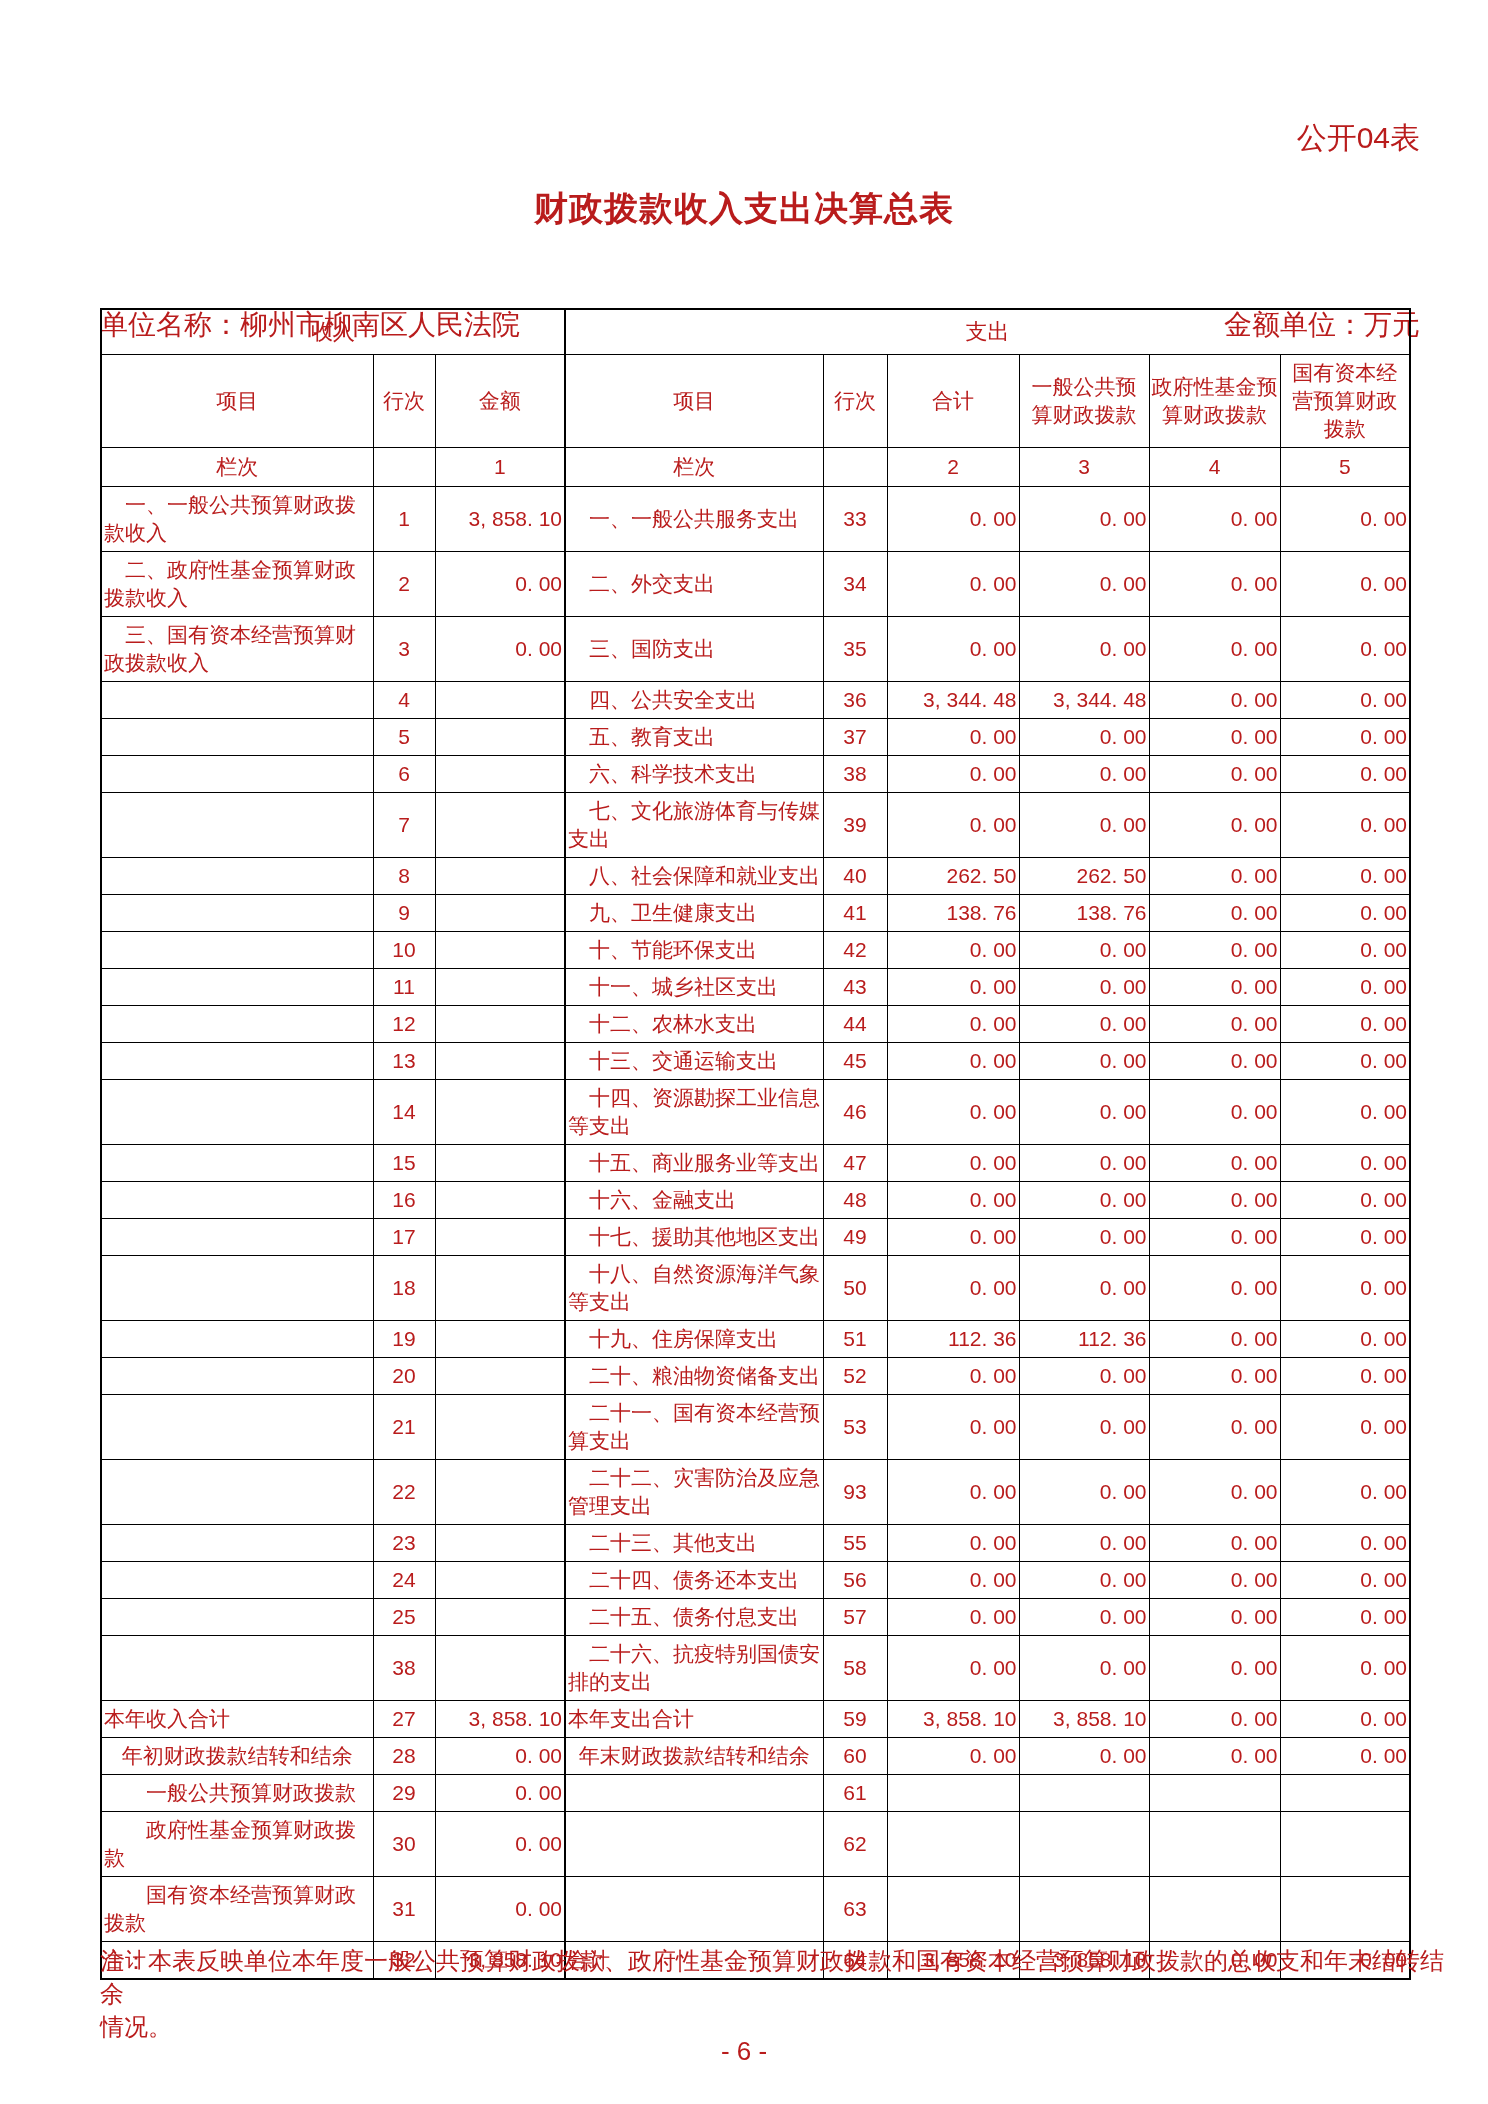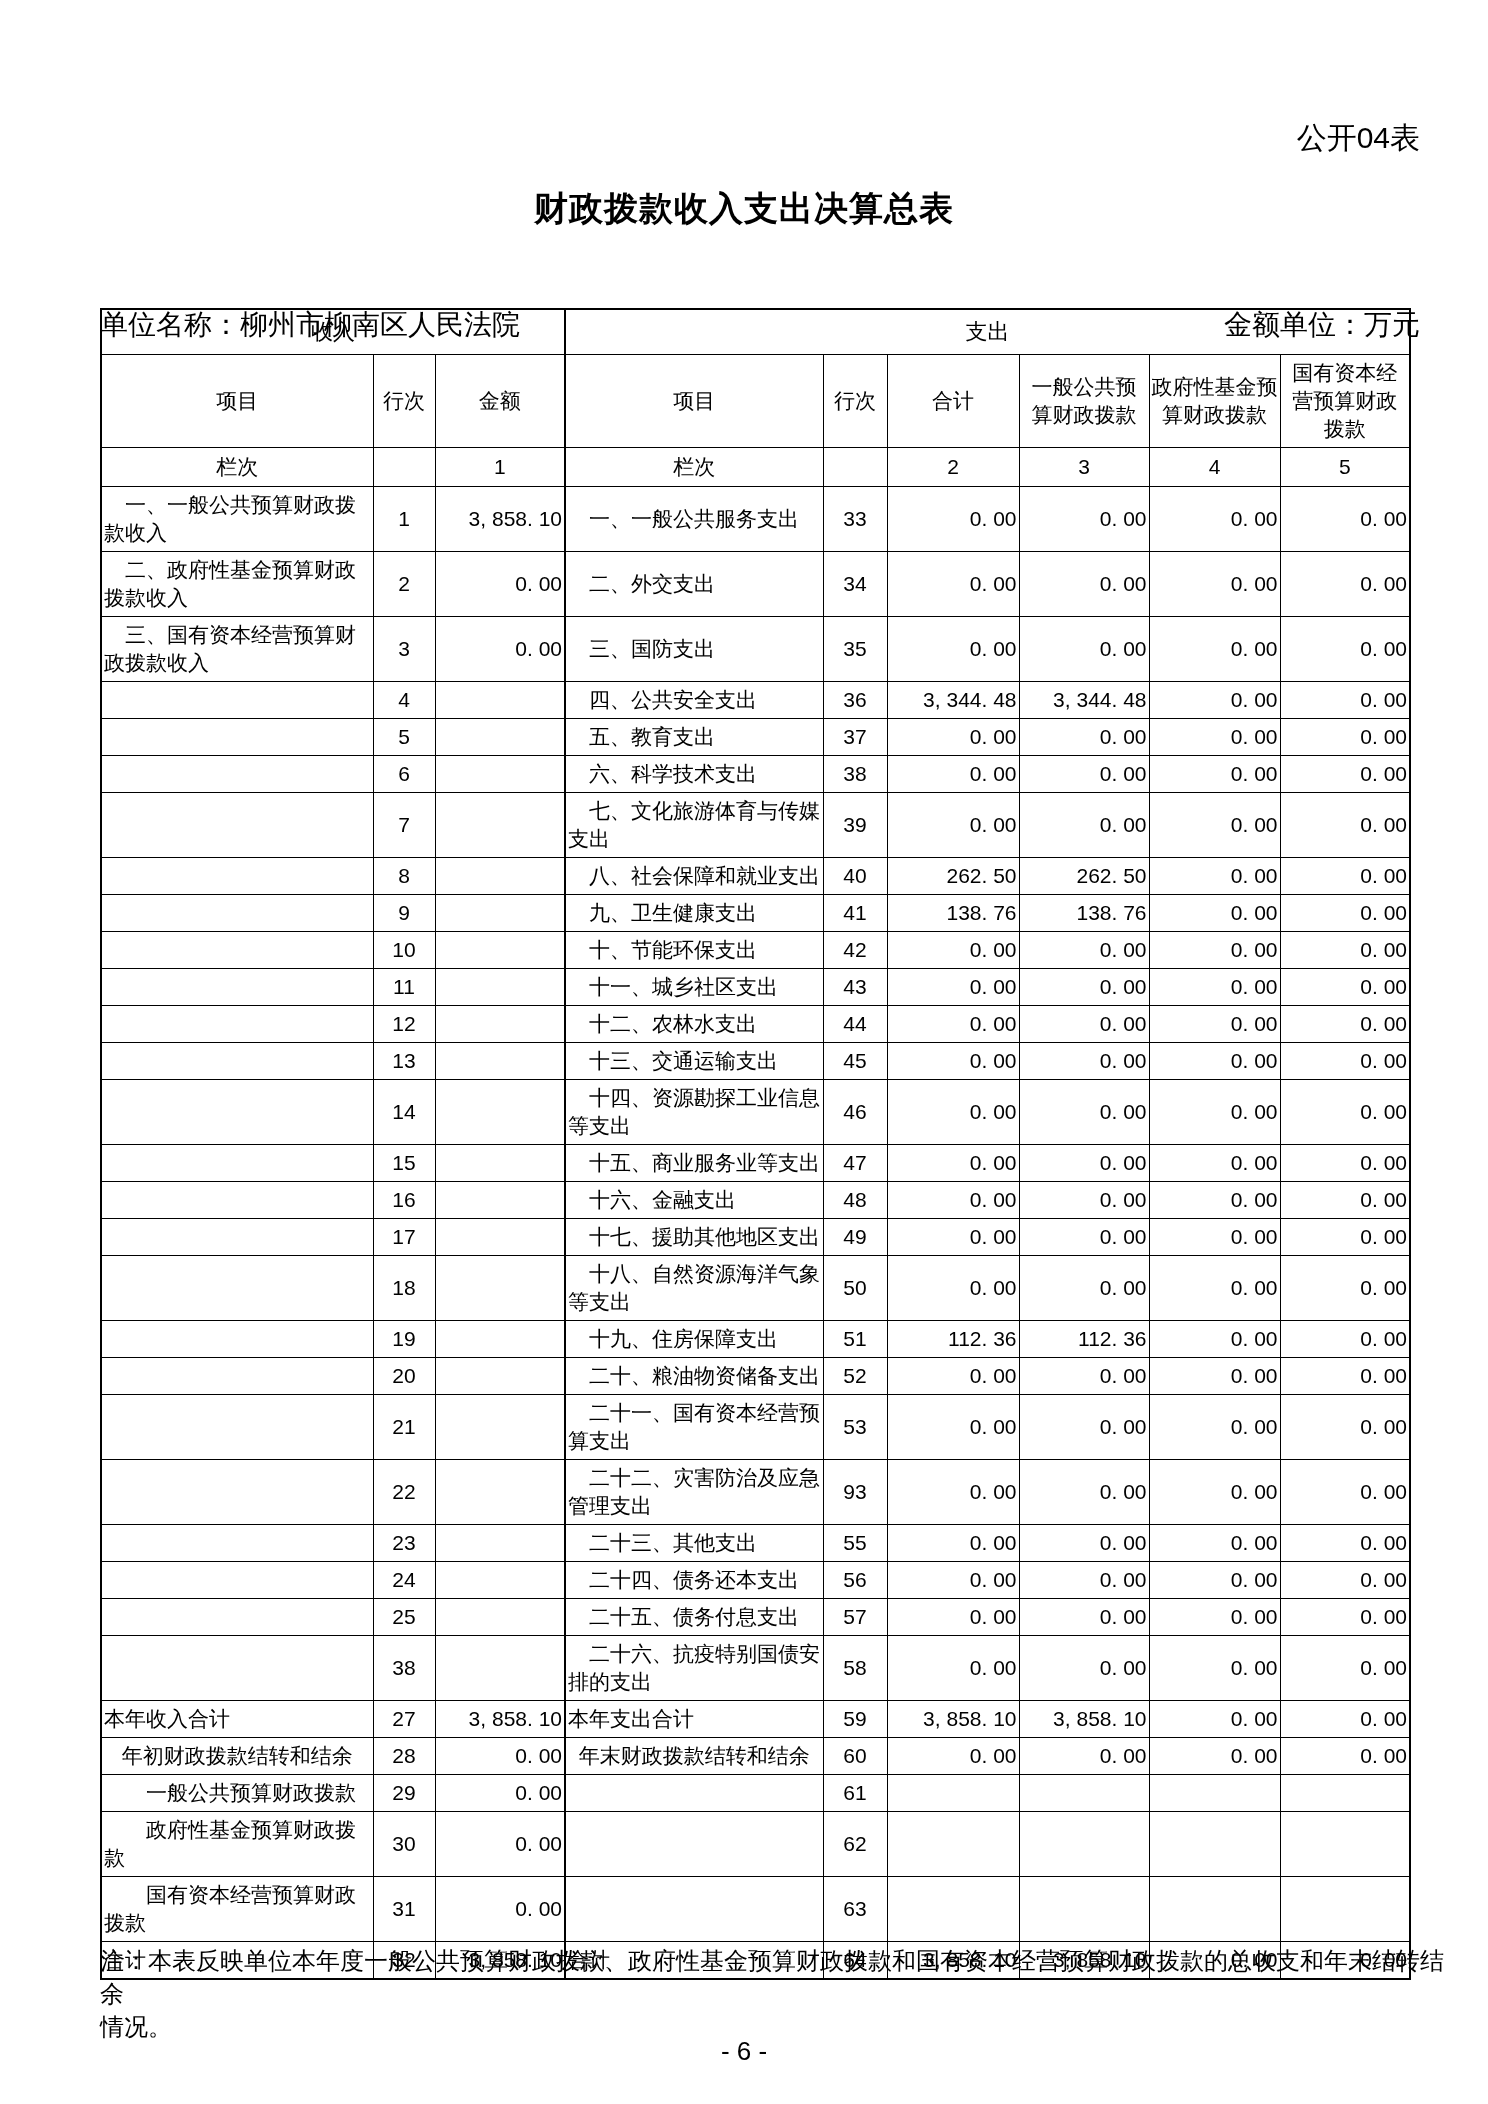--- a/index.html
+++ b/index.html
@@ -1,17 +1,17 @@
 <!DOCTYPE html>
 <html><head>
 <meta charset="utf-8">
 <style>
   html,body{margin:0;padding:0;background:#888;}
   .page{position:relative;width:1488px;height:2104px;background:#ffffff;
-        font-family:"Liberation Sans","DejaVu Sans",sans-serif;color:#000000;overflow:hidden;margin:0 auto;}
+        font-family:"Liberation Sans","DejaVu Sans",sans-serif;color:#b91c1c;overflow:hidden;margin:0 auto;}
   .corner{position:absolute;top:118px;right:68px;font-size:30px;}
   .doc-title{position:absolute;top:186px;left:0;width:100%;text-align:center;
              font-size:34px;font-weight:bold;letter-spacing:1px;}
   .meta-row{position:absolute;top:278px;left:100px;width:1320px;display:flex;
             justify-content:space-between;font-size:28px;margin-top:28px;}
   table.fiscal{position:absolute;top:308px;left:100px;width:1309px;border-collapse:collapse;
                table-layout:fixed;border:2px solid #000;}
   table.fiscal td, table.fiscal th{border:1px solid #000;font-size:21px;line-height:28px;
                padding:4px 2px;vertical-align:middle;font-weight:normal;word-break:break-all;
                overflow:hidden;}

